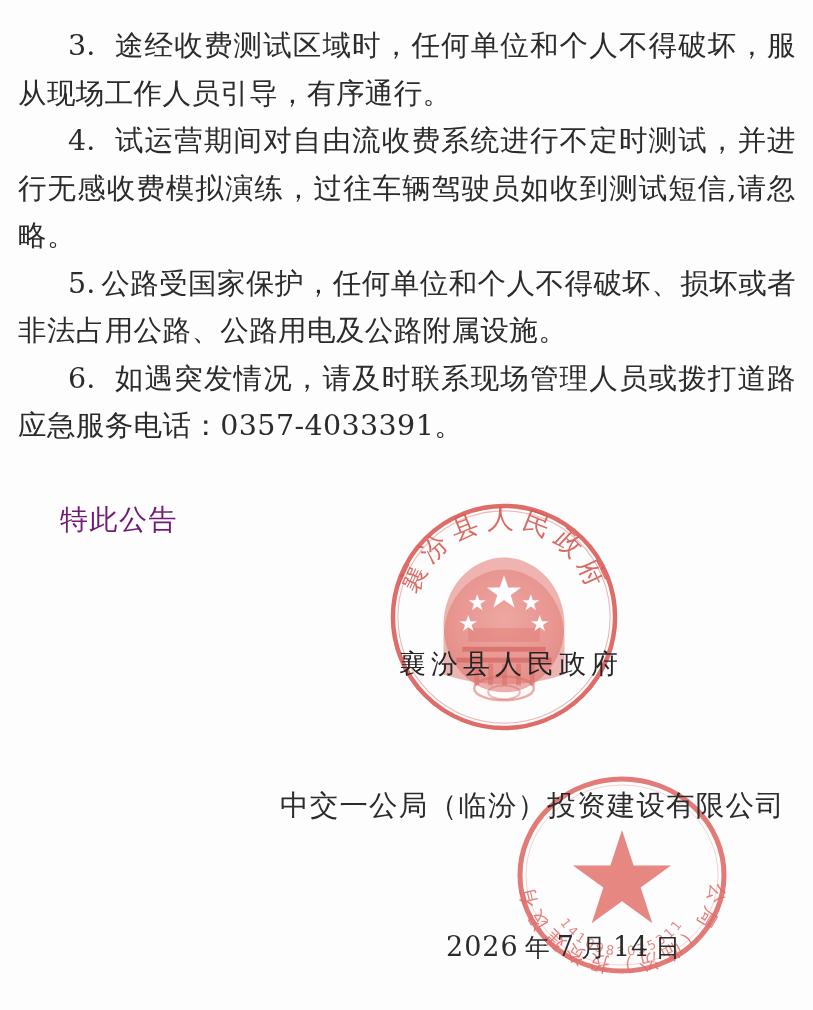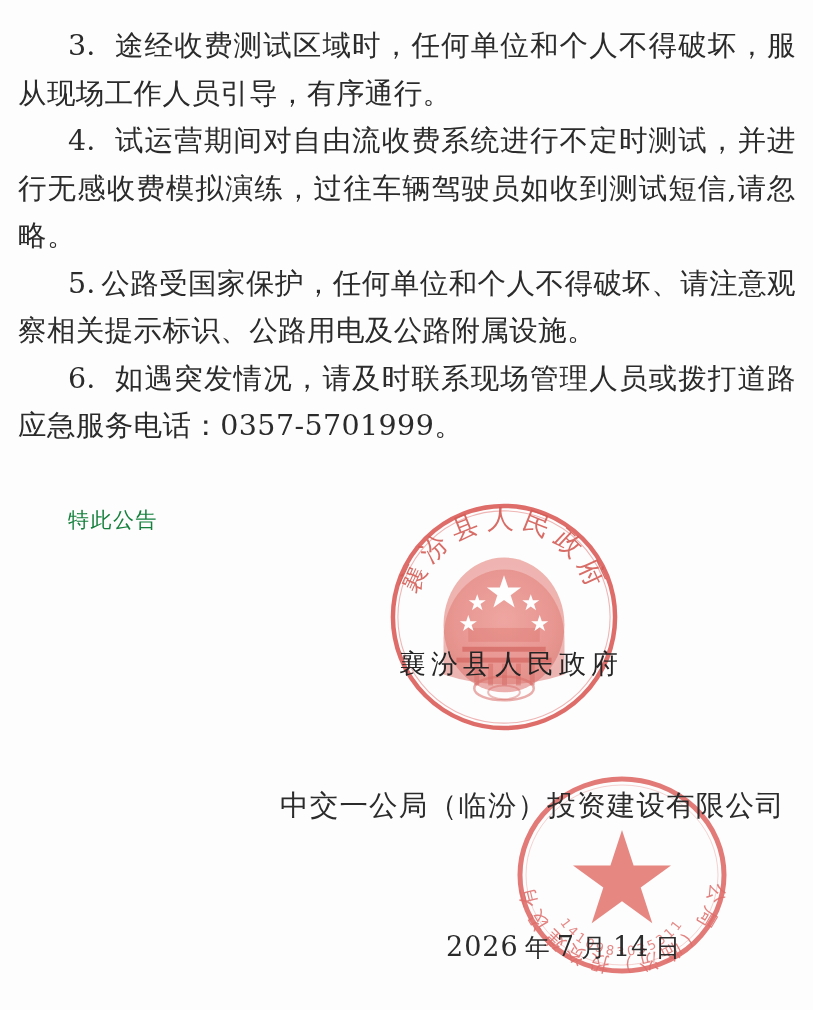--- a/index.html
+++ b/index.html
@@ -39,26 +39,26 @@
     font-family: "DejaVu Serif", "Liberation Serif", serif;
     letter-spacing: 0;
   }
   .sp-mid  { display: inline-block; width: 19px; }
   .sp-thin { display: inline-block; width: 6px; }
   .sp-ind  { display: inline-block; width: 50px; }
 
   
   .closing {
     position: absolute;
-    left: 68px;
+    left: 60px;
     top: 500px;
-    font-size: 21px;
+    font-size: 28px;
     line-height: 40px;
     letter-spacing: 1.5px;
-    color: #15803d;
+    color: #701a75;
   }
 
   
   .org-name {
     position: absolute;
     left: 280px;
     top: 786px;
     font-size: 28.5px;
     line-height: 40px;
     letter-spacing: 1.2px;
@@ -122,23 +122,23 @@
 <body>
 
 <div class="page">
 
   <div class="body-text">
 
     <p class="para"><span class="sp-ind"></span><span class="marker">3.</span><span class="sp-mid"></span><span>途经收费测试区域时，任何单位和个人不得破坏，服从现场工作人员引导，有序通行。</span></p>
 
     <p class="para"><span class="sp-ind"></span><span class="marker">4.</span><span class="sp-mid"></span><span>试运营期间对自由流收费系统进行不定时测试，并进行无感收费模拟演练，过往车辆驾驶员如收到测试短信,请忽略。</span></p>
 
-    <p class="para"><span class="sp-ind"></span><span class="marker">5.</span><span class="sp-thin"></span><span>公路受国家保护，任何单位和个人不得破坏、请注意观察相关提示标识、公路用电及公路附属设施。</span></p>
-
-    <p class="para"><span class="sp-ind"></span><span class="marker">6.</span><span class="sp-mid"></span><span>如遇突发情况，请及时联系现场管理人员或拨打道路应急服务电话：0357-5701999。</span></p>
+    <p class="para"><span class="sp-ind"></span><span class="marker">5.</span><span class="sp-thin"></span><span>公路受国家保护，任何单位和个人不得破坏、损坏或者非法占用公路、公路用电及公路附属设施。</span></p>
+
+    <p class="para"><span class="sp-ind"></span><span class="marker">6.</span><span class="sp-mid"></span><span>如遇突发情况，请及时联系现场管理人员或拨打道路应急服务电话：0357-4033391。</span></p>
 
   </div>
 
   <div class="closing">特此公告</div>
 
   <div class="gov-seal">
     <svg viewBox="0 0 240 240" xmlns="http://www.w3.org/2000/svg" aria-hidden="true">
       <defs>
         <path id="govArc" d="M 30,120 A 90,90 0 1 1 210,120"></path>
         <radialGradient id="embGrad" cx="50%" cy="45%" r="60%">

